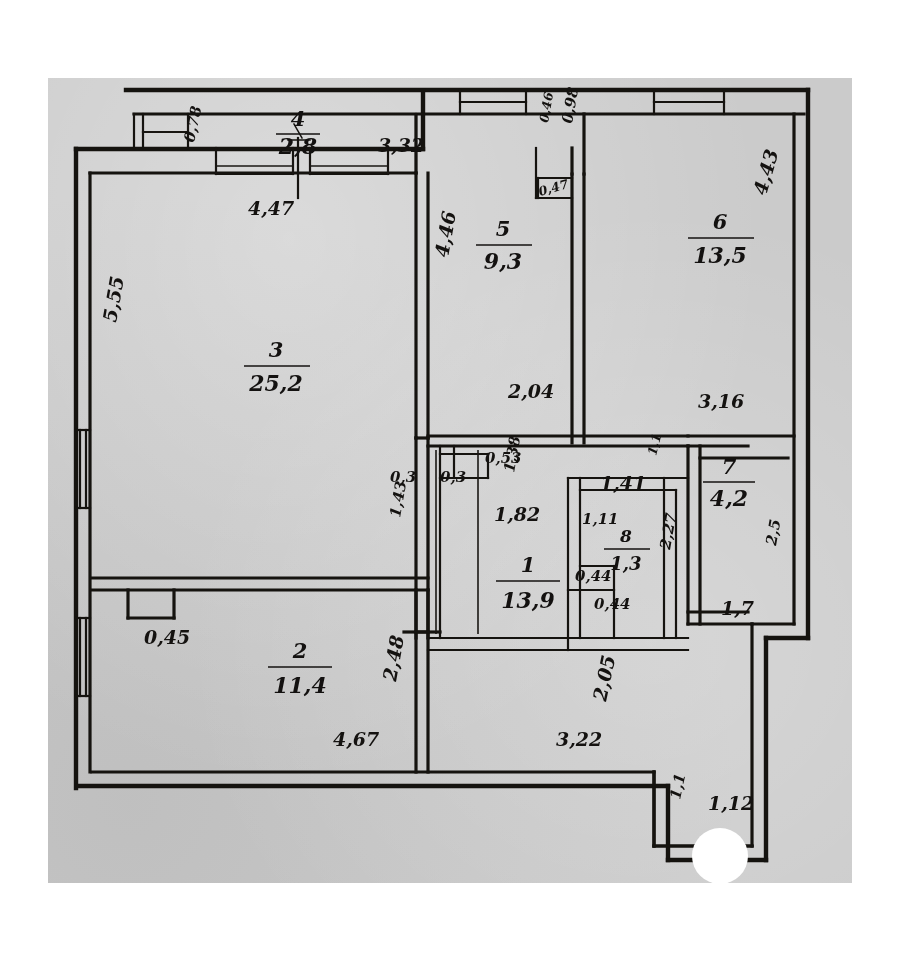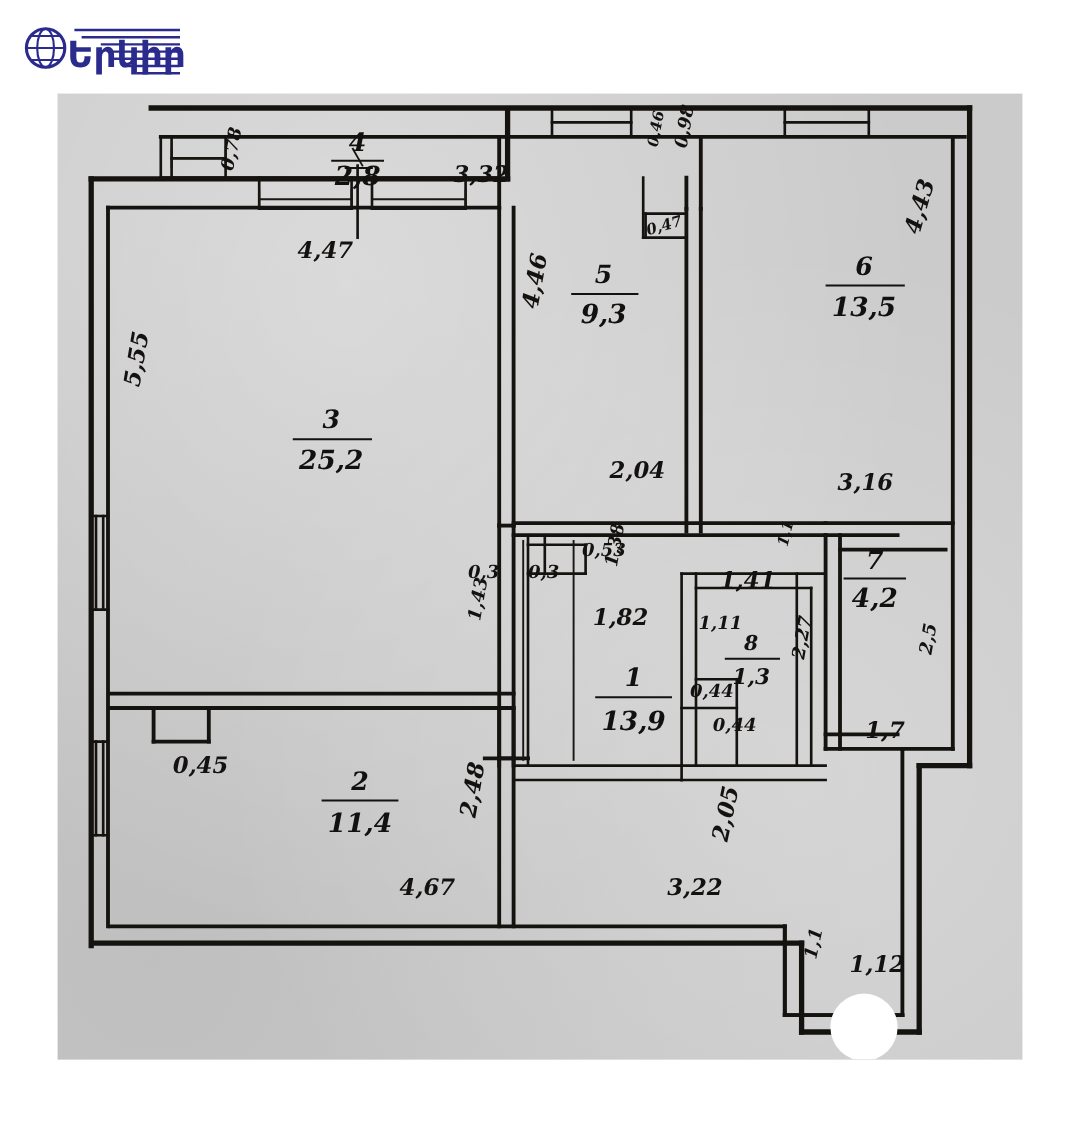--- a/index.html
+++ b/index.html
@@ -37,41 +37,20 @@
   .lblline{stroke:#141210;stroke-width:1.7;}
 
   .rm-grp text{font-family:"DejaVu Serif",serif;font-style:italic;font-weight:700;fill:#131110;}
   #punch{fill:#ffffff;}
 </style>
 </head>
 <body>
 
 <div id="page">
 
-  <div id="logo">
-    <svg width="150" height="58" viewBox="0 0 150 58">
-      <g>
-        <circle cx="20" cy="26" r="16" fill="none" stroke="#2b2b8e" stroke-width="2.6"></circle>
-        <ellipse cx="20" cy="26" rx="7" ry="16" fill="none" stroke="#2b2b8e" stroke-width="1.8"></ellipse>
-        <line x1="4" y1="26" x2="36" y2="26" stroke="#2b2b8e" stroke-width="1.8"></line>
-        <line x1="7" y1="16" x2="33" y2="16" stroke="#2b2b8e" stroke-width="1.5"></line>
-        <line x1="7" y1="36" x2="33" y2="36" stroke="#2b2b8e" stroke-width="1.5"></line>
-      </g>
-      <g>
-        <line x1="44" y1="11" x2="132" y2="11" stroke="#2b2b8e" stroke-width="2"></line>
-        <line x1="50" y1="17" x2="132" y2="17" stroke="#2b2b8e" stroke-width="2"></line>
-        <line x1="66" y1="23" x2="132" y2="23" stroke="#2b2b8e" stroke-width="2"></line>
-        <line x1="72" y1="29" x2="132" y2="29" stroke="#2b2b8e" stroke-width="2"></line>
-        <line x1="76" y1="35" x2="132" y2="35" stroke="#2b2b8e" stroke-width="2"></line>
-        <line x1="84" y1="41" x2="132" y2="41" stroke="#2b2b8e" stroke-width="2"></line>
-        <line x1="96" y1="47" x2="132" y2="47" stroke="#2b2b8e" stroke-width="2"></line>
-      </g>
-      <text id="logo-text" x="38" y="42" style="font-family:'DejaVu Sans',sans-serif;font-weight:700;font-size:30px;fill:#2b2b8e">Երկիր</text>
-    </svg>
-  </div>
 
   <div id="scan">
   <svg width="804" height="805" viewBox="0 0 804 805">
 
     <g class="wall w-out">
       <path d="M78,12 L760,12"></path>
       <path d="M28,71 L28,710"></path>
       <path d="M28,71 L375,71"></path>
       <path d="M760,12 L760,560"></path>
       <path d="M375,71 L375,13"></path>

